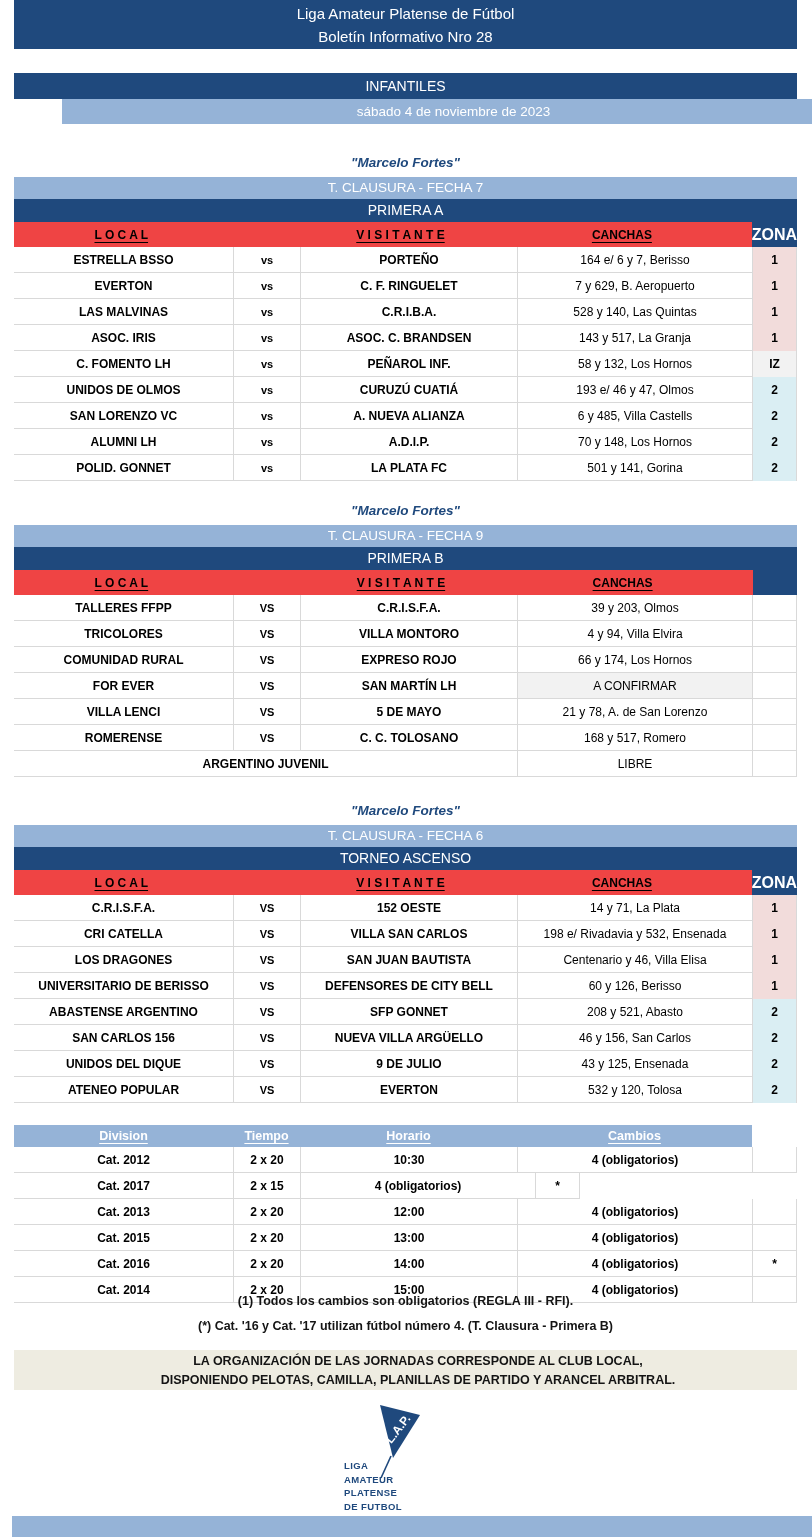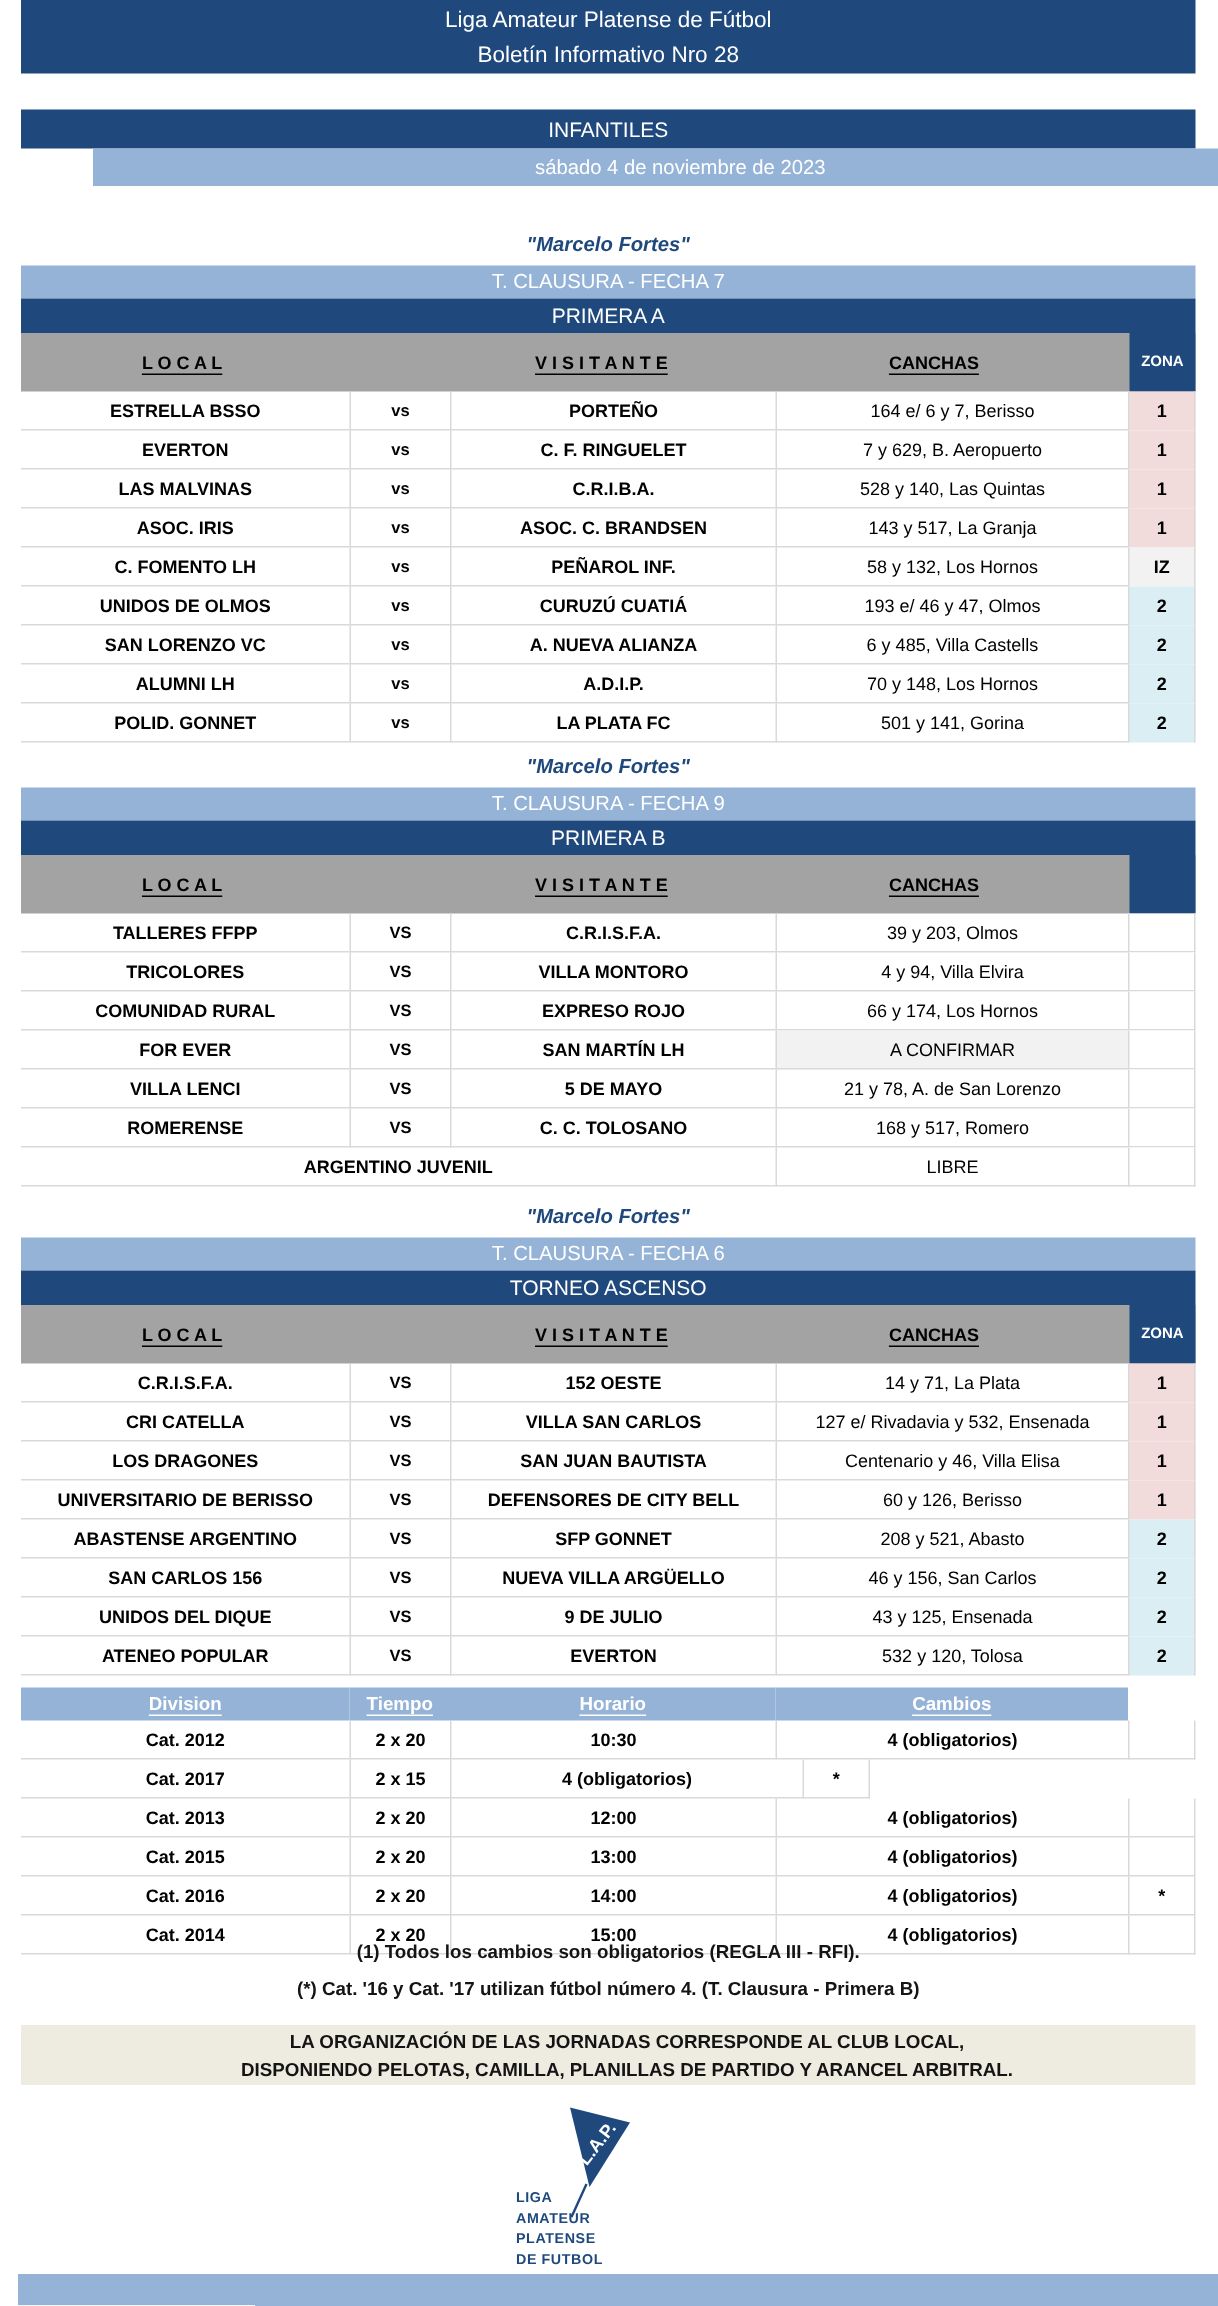--- a/index.html
+++ b/index.html
@@ -16,28 +16,28 @@
   .infantiles-bar { top:73px; height:26px; line-height:26px; font-size:14px; }
   .date-bar { top:99px; height:25px; line-height:25px; font-size:13.5px;margin-left:48px; }
 
   .referee { position:absolute; left:14px; width:783px; text-align:center;
              color:#1F497D; font-weight:700; font-style:italic; font-size:13.5px; }
   .round-bar { height:22px; line-height:22px; font-size:13.5px; }
   .division-bar { height:23px; line-height:23px; font-size:14px; }
 
   
   .table { position:absolute; left:14px; width:783px; }
-  .fhead { display:flex; height:39px; background:#a3a3a3; font-weight:700; font-size:12px; }
+  .fhead { display:flex; height:25px; background:#ef4444; font-weight:700; font-size:12px; }
   .fhead > div { display:flex; align-items:center; justify-content:center;
                  text-decoration:underline; text-underline-offset:3px; }
   .h-local { width:219px; }
   .h-vs { width:67px; }
   .h-visitante { width:217px; }
   .h-canchas { width:235px; }
-  .h-zona { width:45px; background:#1F497D; color:#fff; text-decoration:none !important; font-size:10px;margin-left:15px; }
+  .h-zona { width:45px; background:#1F497D; color:#fff; text-decoration:none !important; font-size:16px;margin-left:15px; }
   .fhead .h-zona { text-decoration:none; }
 
   .frow, .srow { display:flex; height:26px; font-size:12px; }
   .frow > div, .srow > div { display:flex; align-items:center; justify-content:center; height:26px; }
   .frow > div + div, .srow > div + div { border-left:1px solid #D9D9D9; }
 
   .c-local { width:219px; font-weight:700; }
   .c-vs { width:67px; font-weight:700; font-size:11px; }
   .c-visitante { width:217px; font-weight:700; }
   .c-canchas { width:235px; font-weight:400; }
@@ -245,21 +245,21 @@
           <div class="c-local">C.R.I.S.F.A.</div>
           <div class="c-vs">VS</div>
           <div class="c-visitante">152 OESTE</div>
           <div class="c-canchas">14 y 71, La Plata</div>
           <div class="c-zona zona-1">1</div>
         </div>
         <div class="frow">
           <div class="c-local">CRI CATELLA</div>
           <div class="c-vs">VS</div>
           <div class="c-visitante">VILLA SAN CARLOS</div>
-          <div class="c-canchas">127 e/ Rivadavia y 532, Ensenada</div>
+          <div class="c-canchas">198 e/ Rivadavia y 532, Ensenada</div>
           <div class="c-zona zona-1">1</div>
         </div>
         <div class="frow">
           <div class="c-local">LOS DRAGONES</div>
           <div class="c-vs">VS</div>
           <div class="c-visitante">SAN JUAN BAUTISTA</div>
           <div class="c-canchas">Centenario y 46, Villa Elisa</div>
           <div class="c-zona zona-1">1</div>
         </div>
         <div class="frow">

